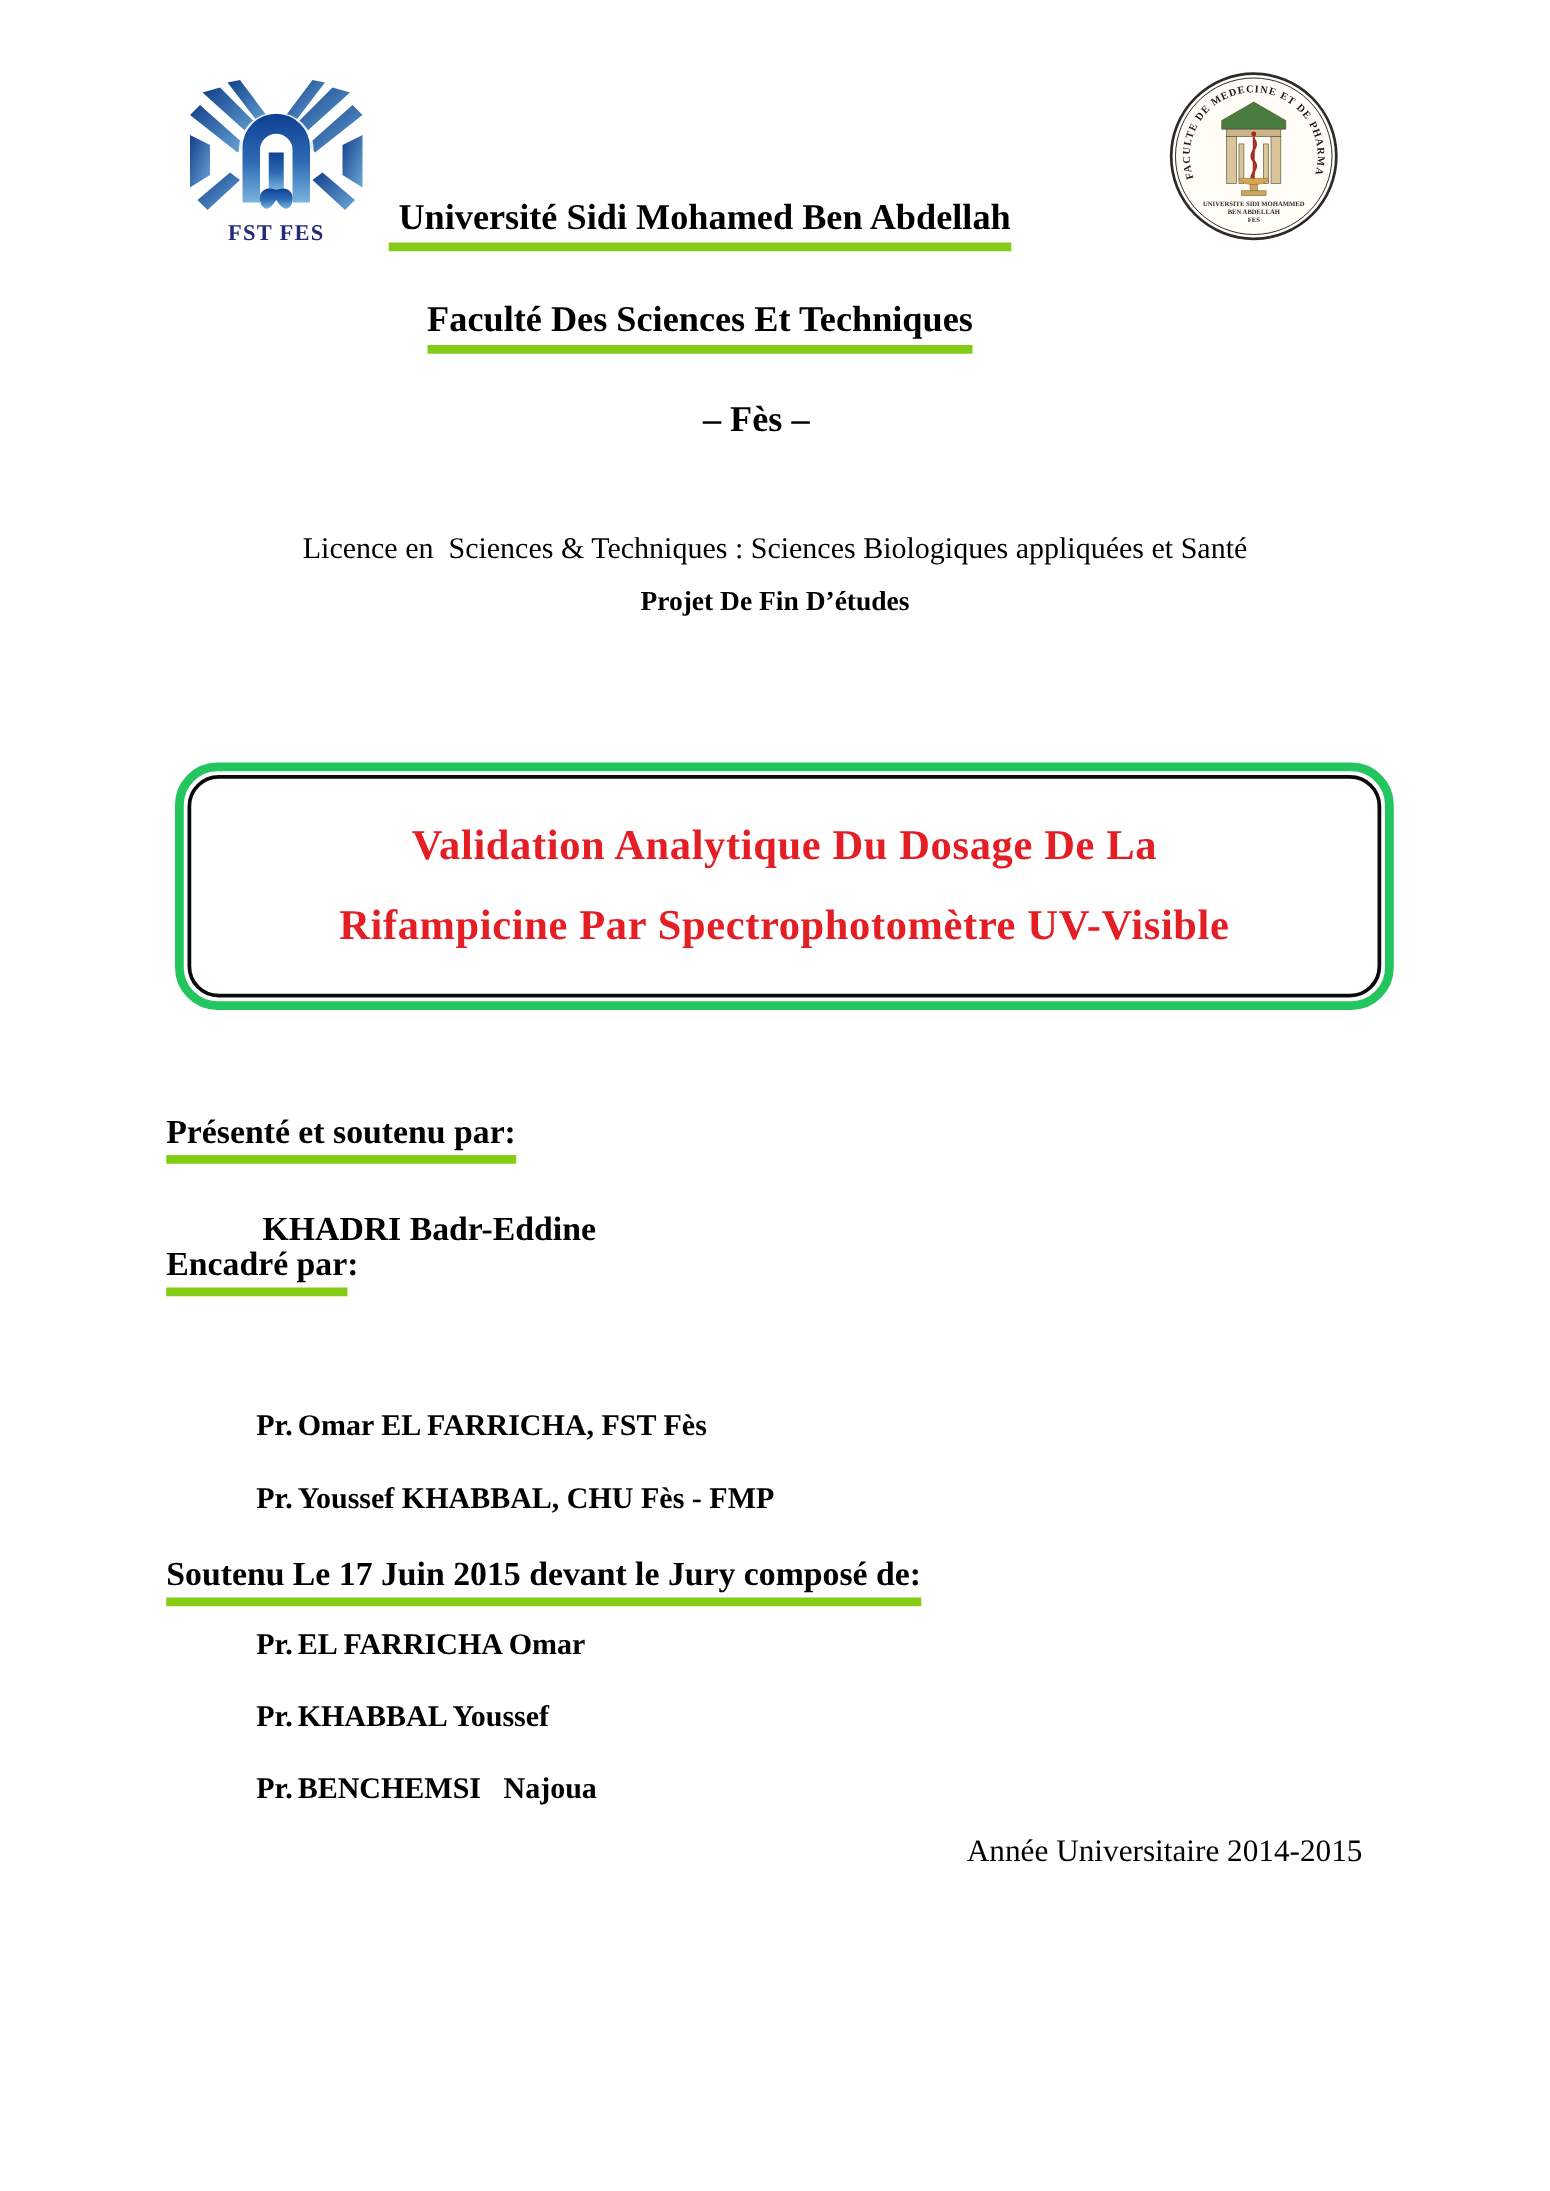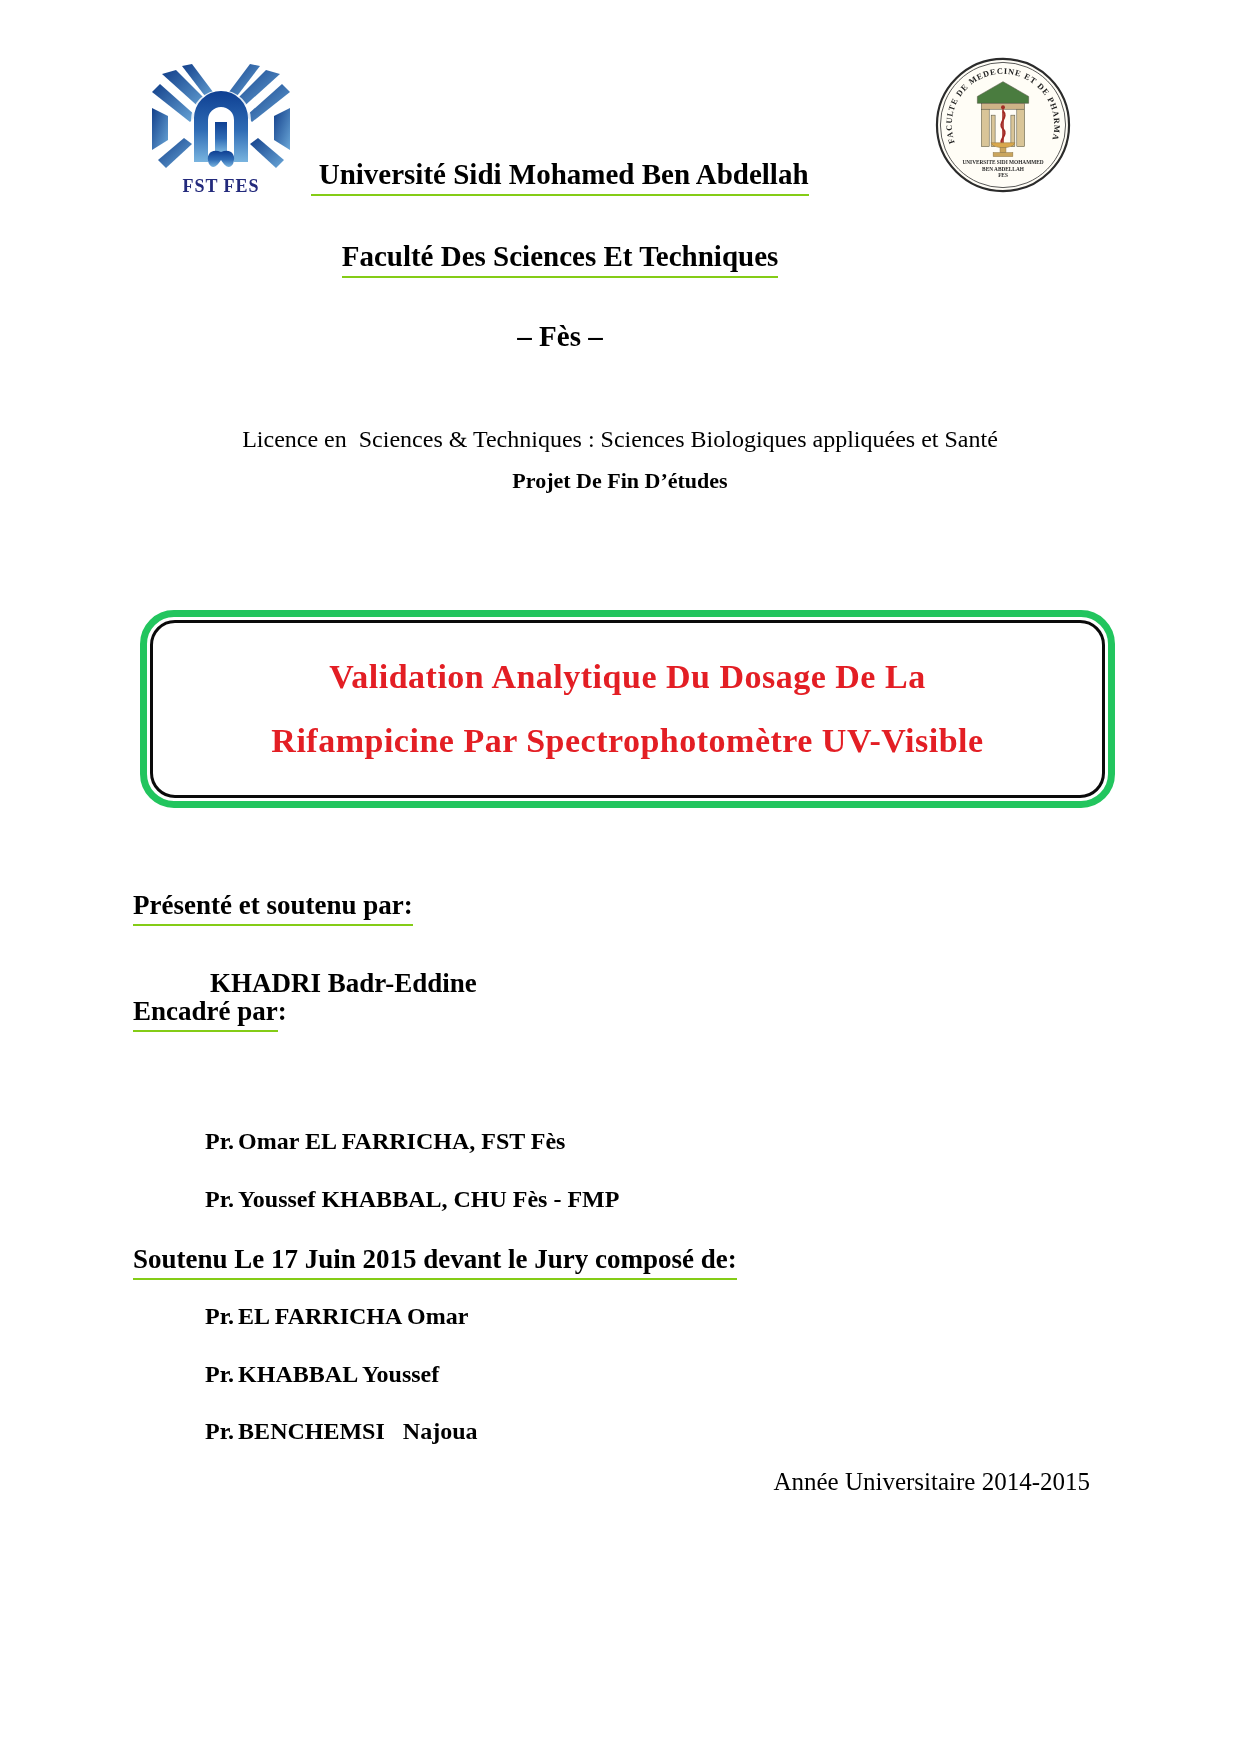--- a/index.html
+++ b/index.html
@@ -11,26 +11,26 @@
     font-family:"Liberation Serif","DejaVu Serif",serif;
     color:#000;
     overflow:hidden;
   }
   .abs { position:absolute; }
   .centerline { left:0; width:1120px; text-align:center; }
   .bold { font-weight:bold; }
   .pre { white-space:pre-wrap; }
   .ul {
     display:inline-block;
-    border-bottom:2px solid #84cc16;
+    border-bottom:7px solid #84cc16;
     padding-bottom:3px;
   }
   .h-university { top:158px; font-size:29px; }
   .h-faculty    { top:240px; font-size:29px; }
-  .h-city       { top:320px; font-size:29px; }
+  .h-city       { top:320px; font-size:29px;padding-left:45px; }
   .h-program    { top:426px; left:0; width:1240px; text-align:center; font-size:24px; }
   .h-project    { top:468px; left:0; width:1240px; text-align:center; font-size:22px; font-weight:bold; }
 
   .title-box-outer {
     left:140px; top:610px; width:975px; height:198px;
     border:7px solid #22c55e; border-radius:34px;
     box-sizing:border-box;
   }
   .title-box-inner {
     position:absolute; left:3px; right:3px; top:3px; bottom:3px;

